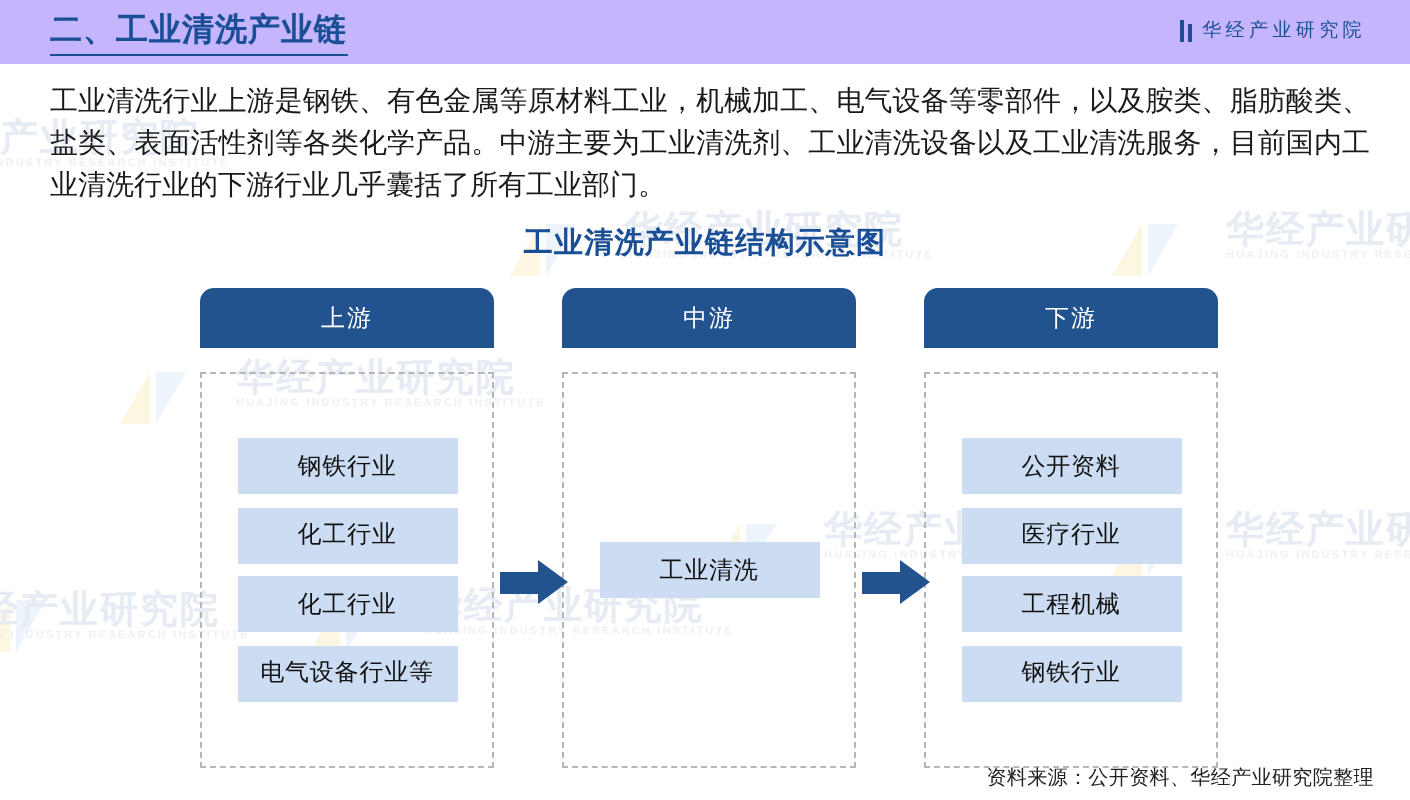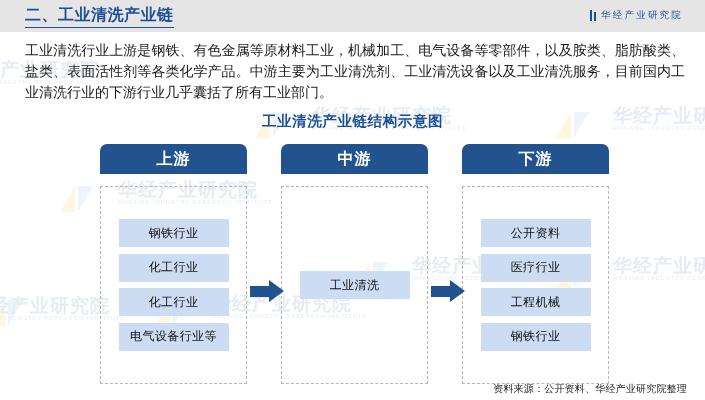--- a/index.html
+++ b/index.html
@@ -50,21 +50,21 @@
   .wm-blue {
     border-width: 26px 15px 0 0;
     border-color: #eef4fb transparent transparent transparent;
   }
 
   
   .topbar {
     position: absolute;
     left: 0; top: 0;
     width: 705px; height: 32px;
-    background: #e5e5e5;
+    background: #c4b5fd;
     z-index: 3;
   }
   .topbar-title {
     position: absolute;
     left: 25px; top: 5px;
     font-size: 16px;
     font-weight: 700;
     color: #1a4f96;
     letter-spacing: 0.5px;
     border-bottom: 1.5px solid #1a4f96;
@@ -136,22 +136,22 @@
   }
   .col-up   { left: 0px; }
   .col-mid  { left: 181px; }
   .col-down { left: 362px; }
 
   .col-header {
     height: 30px;
     background: #22538f;
     border-radius: 7px 7px 0 0;
     color: #ffffff;
-    font-size: 16px;
-    font-weight: 700;
+    font-size: 12px;
+    font-weight: 400;
     display: flex;
     align-items: center;
     justify-content: center;
     letter-spacing: 1px;
   }
 
   .col-body {
     position: absolute;
     top: 42px;
     left: 0;

